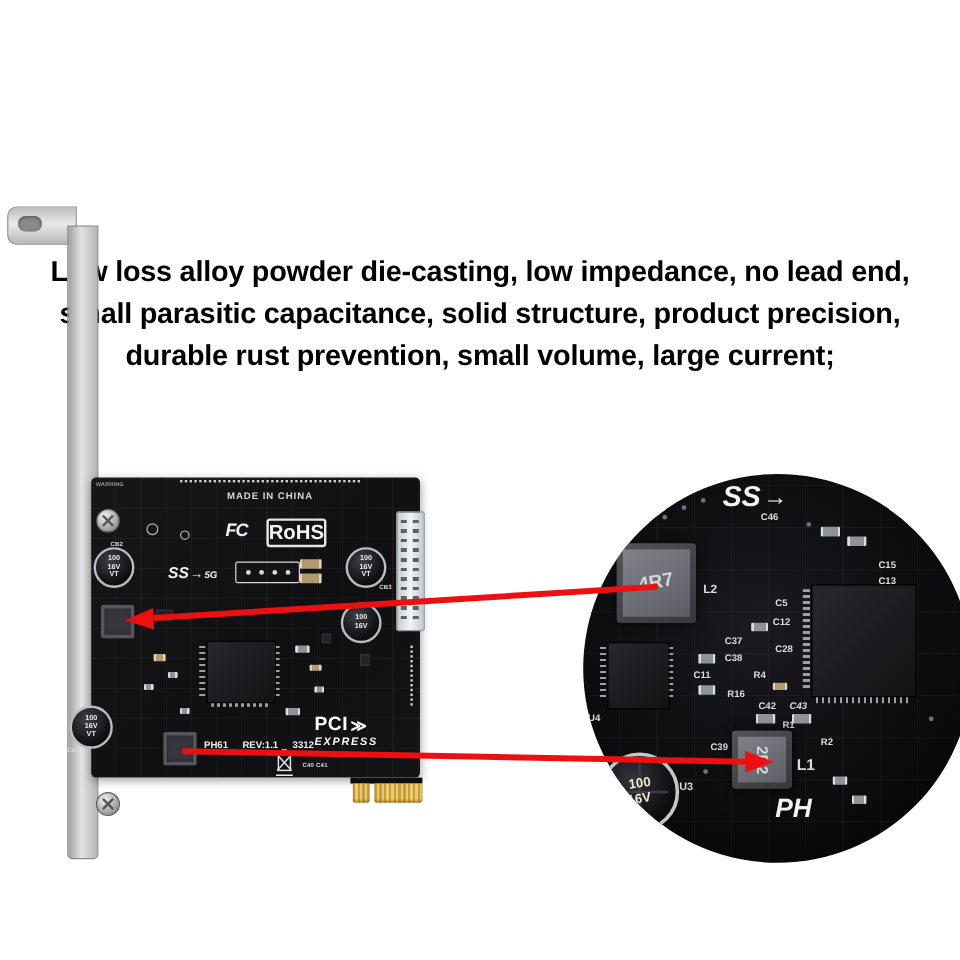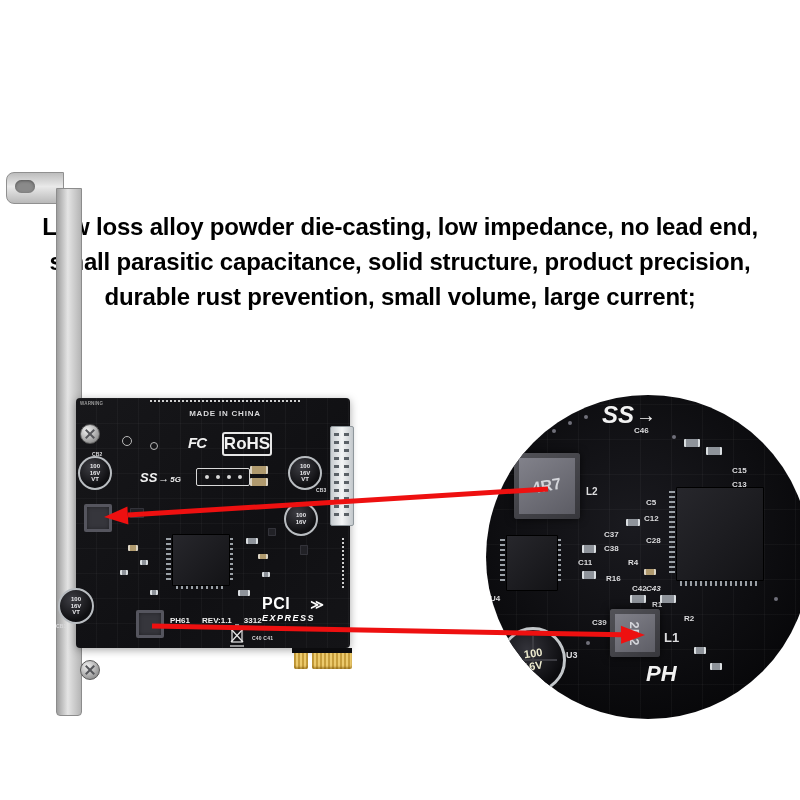--- a/index.html
+++ b/index.html
@@ -58,21 +58,21 @@
   .usb-logo { position:absolute; color:#f2f2f2; font-weight:bold; font-style:italic; display:flex; align-items:baseline; }
   .fiducial { position:absolute; border:1px solid #b9b9b9; border-radius:50%; }
   .header-conn { position:absolute; left:254px; top:28px; width:22px; height:98px; z-index:3;
     background:linear-gradient(90deg,#c7ccd0,#f3f5f6 50%,#c2c7cb); border:1px solid #8f979c; border-radius:2px; }
   .header-conn .col { position:absolute; top:6px; width:5px; height:86px;
     background:repeating-linear-gradient(180deg,#5a6167 0 3px, transparent 3px 8px); }
   .gold-seat { position:absolute; left:216px; top:250px; width:60px; height:5px; background:#0c0c0e; }
   .gold { position:absolute; top:255px; height:16px; border-radius:0 0 2px 2px;
     background:repeating-linear-gradient(90deg,#c79e3c 0 2px,#ecca6d 2px 4px); box-shadow:inset 0 -2px 2px rgba(120,80,0,0.5); }
   .pci-logo { position:absolute; left:186px; top:198px; color:#fff; z-index:3; }
-  .pci-row { display:flex; align-items:center; gap:20px; font-size:16px; font-weight:bold; letter-spacing:0.5px; line-height:1; }
+  .pci-row { display:flex; align-items:center; gap:2px; font-size:16px; font-weight:bold; letter-spacing:0.5px; line-height:1; }
   .pci-chev { font-size:13px; line-height:1; }
   .pci-express { font-size:9px; font-weight:bold; font-style:italic; letter-spacing:1.5px; margin-top:1px; }
   .model-row { position:absolute; left:94px; top:218px; display:flex; gap:12px; color:#f0f0f0; font-size:8px; font-weight:bold; z-index:3; }
   .weee { position:absolute; left:152px; top:224px; z-index:3; }
   .cn2-rect { position:absolute; left:120px; top:70px; width:44px; height:16px; border:1px solid #d9d9d9; border-radius:2px;
     display:flex; align-items:center; justify-content:space-around; padding:0 4px; }
   .cn2-rect i { width:4px; height:4px; border-radius:50%; background:#d9d9d9; }
   
   .zoom { position:absolute; left:486px; top:395px; width:324px; height:324px; border-radius:50%; overflow:hidden; z-index:3;
     background:radial-gradient(circle at 45% 40%, #1a1a1f, #070709 78%); }
@@ -264,21 +264,21 @@
     <span class="zlbl" style="left:142px;top:164px;text-align:right;">R4</span>
     <span class="zlbl" style="left:120px;top:180px;">R16</span>
     <span class="zlbl" style="left:92px;top:164px;">C11</span>
 
     <div class="comp" style="left:140px;top:124px;width:14px;height:7px;"></div>
     <div class="comp" style="left:96px;top:150px;width:14px;height:8px;"></div>
     <div class="comp" style="left:96px;top:176px;width:14px;height:8px;"></div>
     <div class="comp beige" style="left:158px;top:174px;width:12px;height:6px;"></div>
 
     <span class="zlbl" style="left:146px;top:190px;">C42</span>
-    <span class="zlbl" style="left:160px;top:190px;font-style:italic;">C43</span>
+    <span class="zlbl" style="left:172px;top:190px;font-style:italic;">C43</span>
     <div class="comp" style="left:144px;top:200px;width:16px;height:8px;"></div>
     <div class="comp" style="left:174px;top:200px;width:16px;height:8px;"></div>
 
     <div class="pins" style="left:183px;top:96px;width:6px;height:84px;"></div>
     <div class="pins h" style="left:194px;top:185px;width:78px;height:6px;"></div>
     <div class="chip" style="left:190px;top:92px;width:86px;height:92px;"></div>
     <span class="zlbl" style="left:160px;top:104px;">C5</span>
     <span class="zlbl" style="left:158px;top:120px;">C12</span>
     <span class="zlbl" style="left:246px;top:72px;">C15</span>
     <span class="zlbl" style="left:246px;top:86px;">C13</span>

